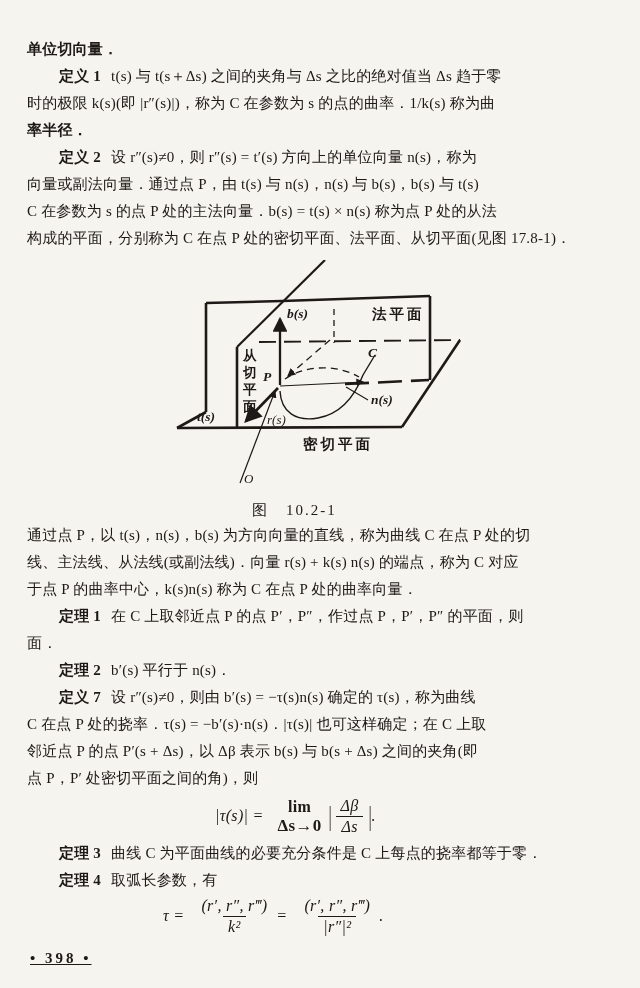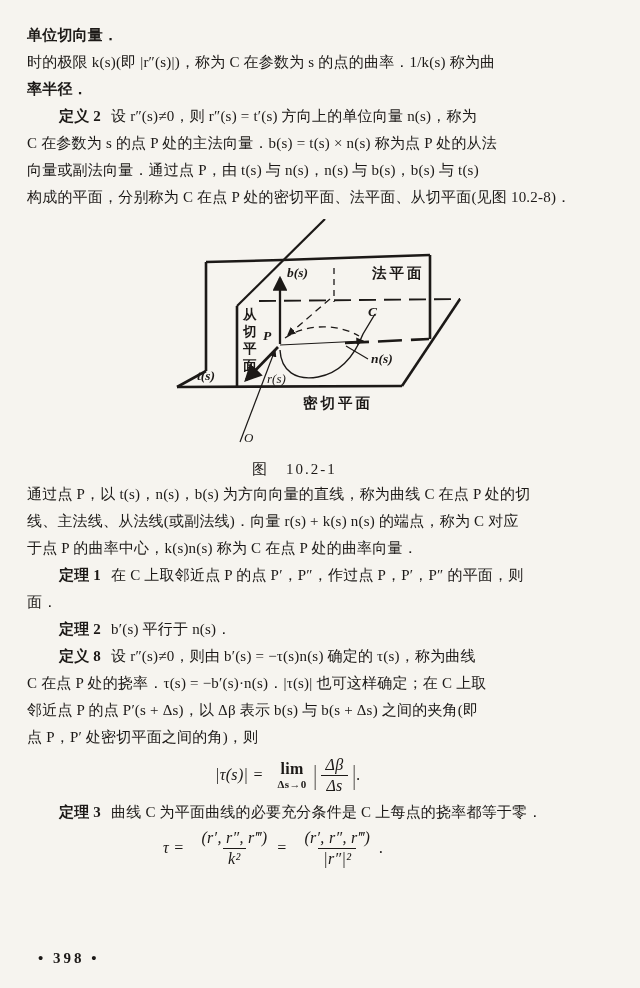--- a/index.html
+++ b/index.html
@@ -2,21 +2,21 @@
 <html><head>
 <meta charset="utf-8">
 <style>
   html,body { margin:0; padding:0; background:#888; }
   .page {
     position:relative; width:640px; height:988px; margin:0 auto;
     background:#f6f4ef; color:#1c1917; overflow:hidden;
     font-family:"Liberation Serif","DejaVu Serif",serif;
     font-size:15px;
   }
-  .content { padding:22px 26px 0 27px; }
+  .content { padding:36px 26px 0 27px; }
   .line { height:27px; line-height:27px; white-space:nowrap; letter-spacing:.2px; }
   .line.indent { padding-left:32px; }
   .line.bold { font-weight:bold; }
   .head { font-weight:bold; margin-right:10px; }
   .head:empty { display:none; margin:0; }
   
   .figwrap { margin:8px 0 0 112px; width:482px; height:238px; }
   svg text { font-family:"Liberation Serif","DejaVu Serif",serif; fill:#1c1917; }
   svg .math { font-style:italic; font-weight:bold; font-size:13.5px; }
   svg .mathsm { font-style:italic; font-size:13px; }
@@ -26,39 +26,40 @@
   
   .formula { display:flex; align-items:center; width:fit-content; font-size:16px;
              font-style:italic; letter-spacing:.3px; }
   .f1 { margin:2px 0 2px 188px; height:44px; }
   .f2 { margin:0 0 0 136px; height:44px; }
   .frac { display:inline-flex; flex-direction:column; align-items:center; line-height:1.2; margin:0 4px;font-style:italic; }
   .frac .den { border-top:1.5px solid #1c1917; }
   .frac .num, .frac .den { padding:0 5px; }
   .lim { display:inline-flex; flex-direction:column; align-items:center; line-height:1;
          margin:0 6px; font-style:normal;font-weight:bold; }
-  .lim .lim-sub { font-size:11px; margin-top:2px; }
+  .lim .lim-sub { font-size:17px; margin-top:2px; }
   .tallbar { font-size:28px; font-weight:normal; transform:scaleX(.55); margin:0 -2px; }
   .gap { margin-right:8px; }
-  .footer { position:absolute; left:38px; top:950px; font-weight:bold; letter-spacing:3px; }
+  .footer { position:absolute; left:30px; top:950px; font-weight:bold; letter-spacing:3px;text-decoration:underline; }
 </style>
 </head>
 <body>
 
 <div class="page">
   <div class="content">
 
     <div>
         <div class="line bold"><span>单位切向量．</span></div>
+        <div class="line indent"><b class="head">定义 1</b><span>t(s) 与 t(s＋Δs) 之间的夹角与 Δs 之比的绝对值当 Δs 趋于零</span></div>
         <div class="line"><span>时的极限 k(s)(即 |r″(s)|)，称为 C 在参数为 s 的点的曲率．1/k(s) 称为曲</span></div>
         <div class="line bold"><span>率半径．</span></div>
         <div class="line indent"><b class="head">定义 2</b><span>设 r″(s)≠0，则 r″(s) = t′(s) 方向上的单位向量 n(s)，称为</span></div>
+        <div class="line"><span>向量或副法向量．通过点 P，由 t(s) 与 n(s)，n(s) 与 b(s)，b(s) 与 t(s)</span></div>
         <div class="line"><span>C 在参数为 s 的点 P 处的主法向量．b(s) = t(s) × n(s) 称为点 P 处的从法</span></div>
-        <div class="line"><span>向量或副法向量．通过点 P，由 t(s) 与 n(s)，n(s) 与 b(s)，b(s) 与 t(s)</span></div>
-        <div class="line"><span>构成的平面，分别称为 C 在点 P 处的密切平面、法平面、从切平面(见图 10.2-8)．</span></div>
+        <div class="line"><span>构成的平面，分别称为 C 在点 P 处的密切平面、法平面、从切平面(见图 17.8-1)．</span></div>
       </div>
 
     <div class="figwrap">
       <svg width="482" height="238" viewBox="0 0 482 238">
         <defs>
           <marker id="ah" viewBox="0 0 10 10" refX="8.5" refY="5" markerWidth="6.5" markerHeight="6.5" orient="auto-start-reverse">
             <path d="M0,0 L10,5 L0,10 z" fill="#1c1917"></path>
           </marker>
         </defs>
 
@@ -111,21 +112,21 @@
 
     <div class="caption">图　10.2-1</div>
 
     <div>
         <div class="line"><span>通过点 P，以 t(s)，n(s)，b(s) 为方向向量的直线，称为曲线 C 在点 P 处的切</span></div>
         <div class="line"><span>线、主法线、从法线(或副法线)．向量 r(s) + k(s) n(s) 的端点，称为 C 对应</span></div>
         <div class="line"><span>于点 P 的曲率中心，k(s)n(s) 称为 C 在点 P 处的曲率向量．</span></div>
         <div class="line indent"><b class="head">定理 1</b><span>在 C 上取邻近点 P 的点 P′，P″，作过点 P，P′，P″ 的平面，则</span></div>
         <div class="line"><span>面．</span></div>
         <div class="line indent"><b class="head">定理 2</b><span>b′(s) 平行于 n(s)．</span></div>
-        <div class="line indent"><b class="head">定义 8</b><span>设 r″(s)≠0，则由 b′(s) = −τ(s)n(s) 确定的 τ(s)，称为曲线</span></div>
+        <div class="line indent"><b class="head">定义 7</b><span>设 r″(s)≠0，则由 b′(s) = −τ(s)n(s) 确定的 τ(s)，称为曲线</span></div>
         <div class="line"><span>C 在点 P 处的挠率．τ(s) = −b′(s)·n(s)．|τ(s)| 也可这样确定；在 C 上取</span></div>
         <div class="line"><span>邻近点 P 的点 P′(s + Δs)，以 Δβ 表示 b(s) 与 b(s + Δs) 之间的夹角(即</span></div>
         <div class="line"><span>点 P，P′ 处密切平面之间的角)，则</span></div>
       </div>
 
     <div class="formula f1">
       <span class="gap">|τ(s)| =</span>
       <span class="lim">
         <span>lim</span>
         <span class="lim-sub">Δs→0</span>
@@ -134,20 +135,21 @@
       <span class="frac">
         <span class="num">Δβ</span>
         <span class="den">Δs</span>
       </span>
       <span class="tallbar">|</span>
       <span>.</span>
     </div>
 
     <div>
         <div class="line indent"><b class="head">定理 3</b><span>曲线 C 为平面曲线的必要充分条件是 C 上每点的挠率都等于零．</span></div>
+        <div class="line indent"><b class="head">定理 4</b><span>取弧长参数，有</span></div>
       </div>
 
     <div class="formula f2">
       <span class="gap">τ =</span>
       <span class="frac">
         <span class="num">(r′, r″, r‴)</span>
         <span class="den">k²</span>
       </span>
       <span class="gap">=</span>
       <span class="frac">

